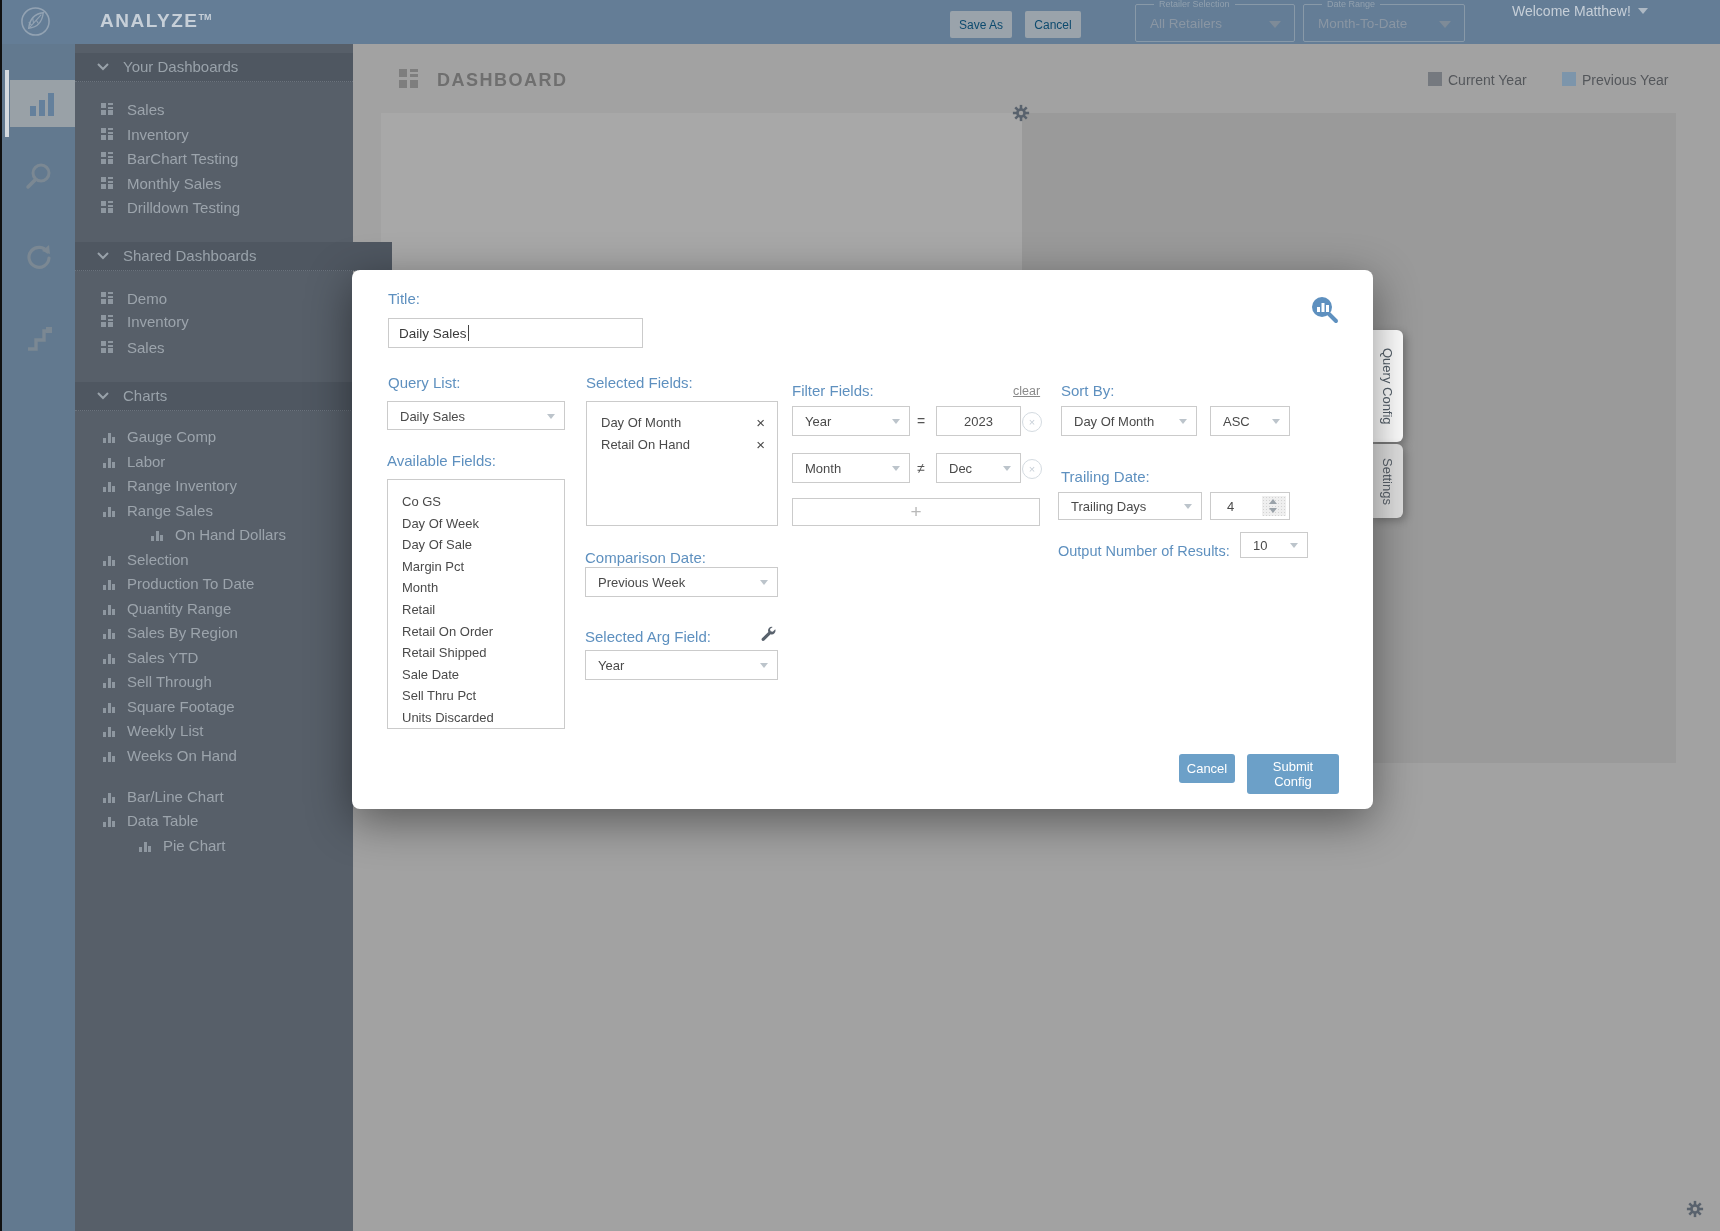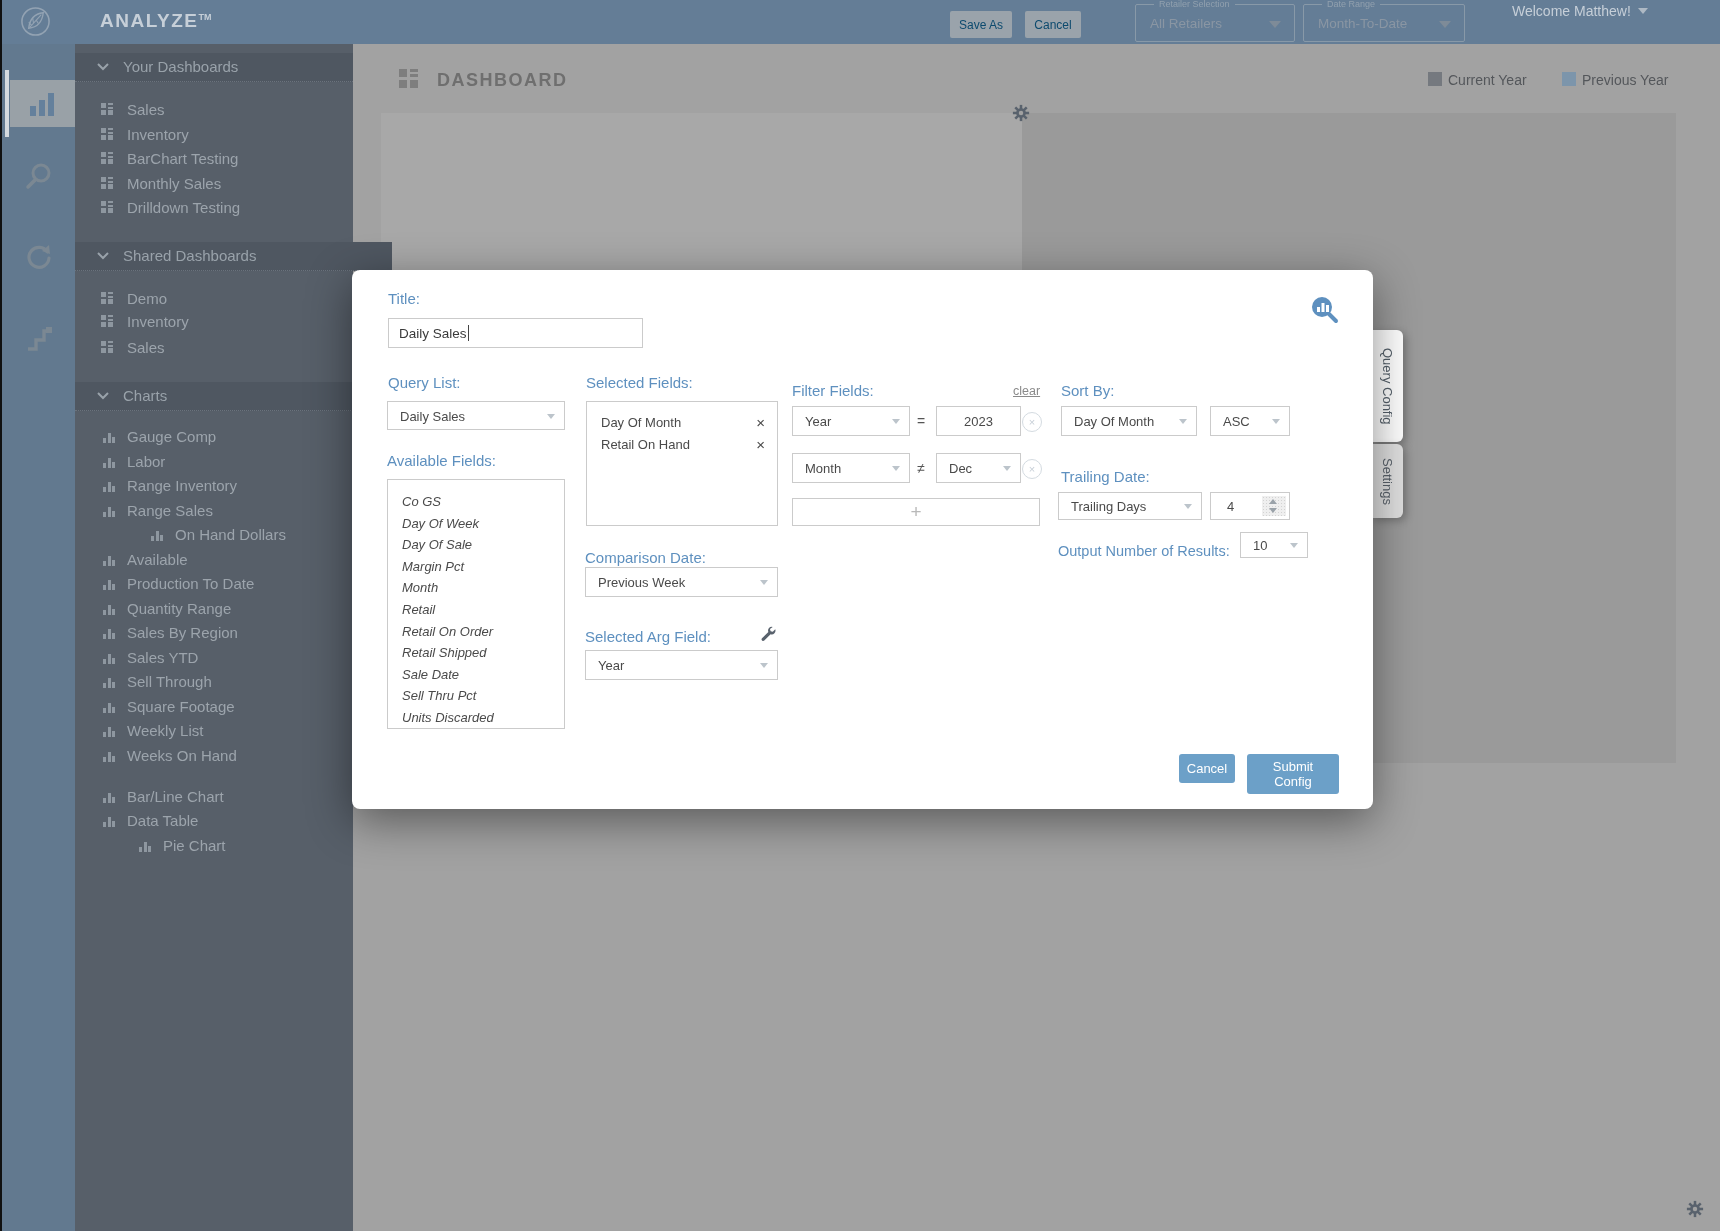--- a/index.html
+++ b/index.html
@@ -68,21 +68,21 @@
   .ti{position:absolute;border:1px solid #CBCBCB;font-size:13.5px;color:#3A3A3A;
       padding:0 10px;font-family:"Liberation Sans",sans-serif;box-sizing:border-box;background:#fff;}
   .caret{position:absolute;width:1px;height:16px;background:#444;}
   .dd{position:absolute;border:1px solid #CBCBCB;background:#fff;box-sizing:border-box;cursor:pointer;}
   .dd .t{position:absolute;left:12px;top:50%;transform:translateY(-50%);
          font-size:13px;color:#4A4A4A;white-space:nowrap;}
   .dd .chev{position:absolute;right:9px;top:50%;margin-top:-2px;width:0;height:0;
         border-left:4.5px solid transparent;border-right:4.5px solid transparent;
         border-top:5px solid #BCC4CB;}
   .listbox{position:absolute;border:1px solid #CBCBCB;box-sizing:border-box;background:#fff;}
-  .listbox ul{margin:0;padding:11px 0 0 0;list-style:none;font-style:italic;}
+  .listbox ul{margin:0;padding:11px 0 0 0;list-style:none;}
   .listbox li{padding-left:14px;line-height:21.6px;font-size:13px;color:#4A4A4A;cursor:pointer;}
   .selrow{display:flex;justify-content:space-between;align-items:center;
           padding:0 12px 0 14px;height:22px;font-size:13px;color:#4A4A4A;}
   .selrow:first-child{margin-top:9px;}
   .rm{font-size:15px;color:#4A4A4A;cursor:pointer;line-height:1;}
   .op{position:absolute;width:20px;height:30px;display:flex;align-items:center;
       justify-content:center;font-size:14px;color:#555;}
   .remx{position:absolute;width:18px;height:18px;border:1px solid #D4DBE1;border-radius:50%;
         color:#C7CFD7;font-size:11px;display:flex;align-items:center;justify-content:center;cursor:pointer;}
   .addrow{position:absolute;border:1px solid #CBCBCB;background:#fff;display:flex;
@@ -339,21 +339,21 @@
           <i style="left:9px;height:6px;"></i>
         </span>
         <span class="t">On Hand Dollars</span>
       </div>
     <div class="sb-item" style="top:506px;">
         <span class="cicon">
           <i style="left:0;height:5px;"></i>
           <i style="left:4.5px;height:10px;"></i>
           <i style="left:9px;height:6px;"></i>
         </span>
-        <span class="t">Available</span>
+        <span class="t">Selection</span>
       </div>
     <div class="sb-item" style="top:530px;">
         <span class="cicon">
           <i style="left:0;height:5px;"></i>
           <i style="left:4.5px;height:10px;"></i>
           <i style="left:9px;height:6px;"></i>
         </span>
         <span class="t">Production To Date</span>
       </div>
     <div class="sb-item" style="top:555px;">

